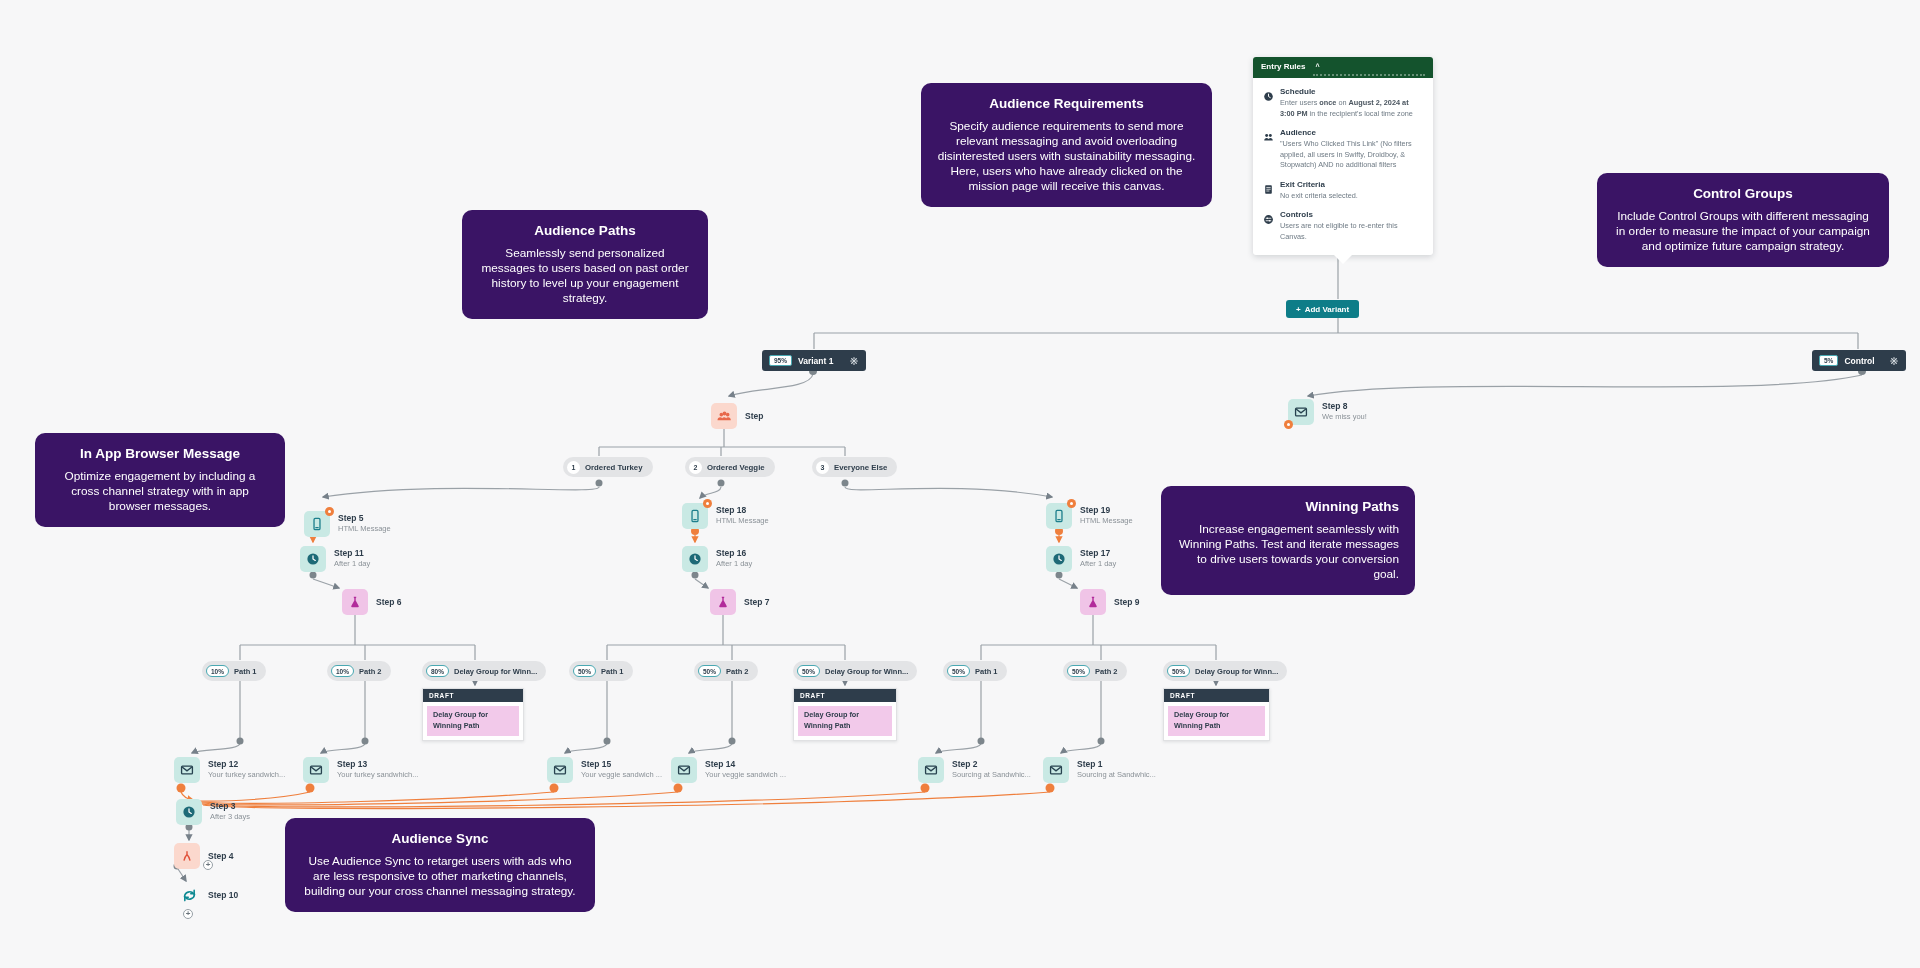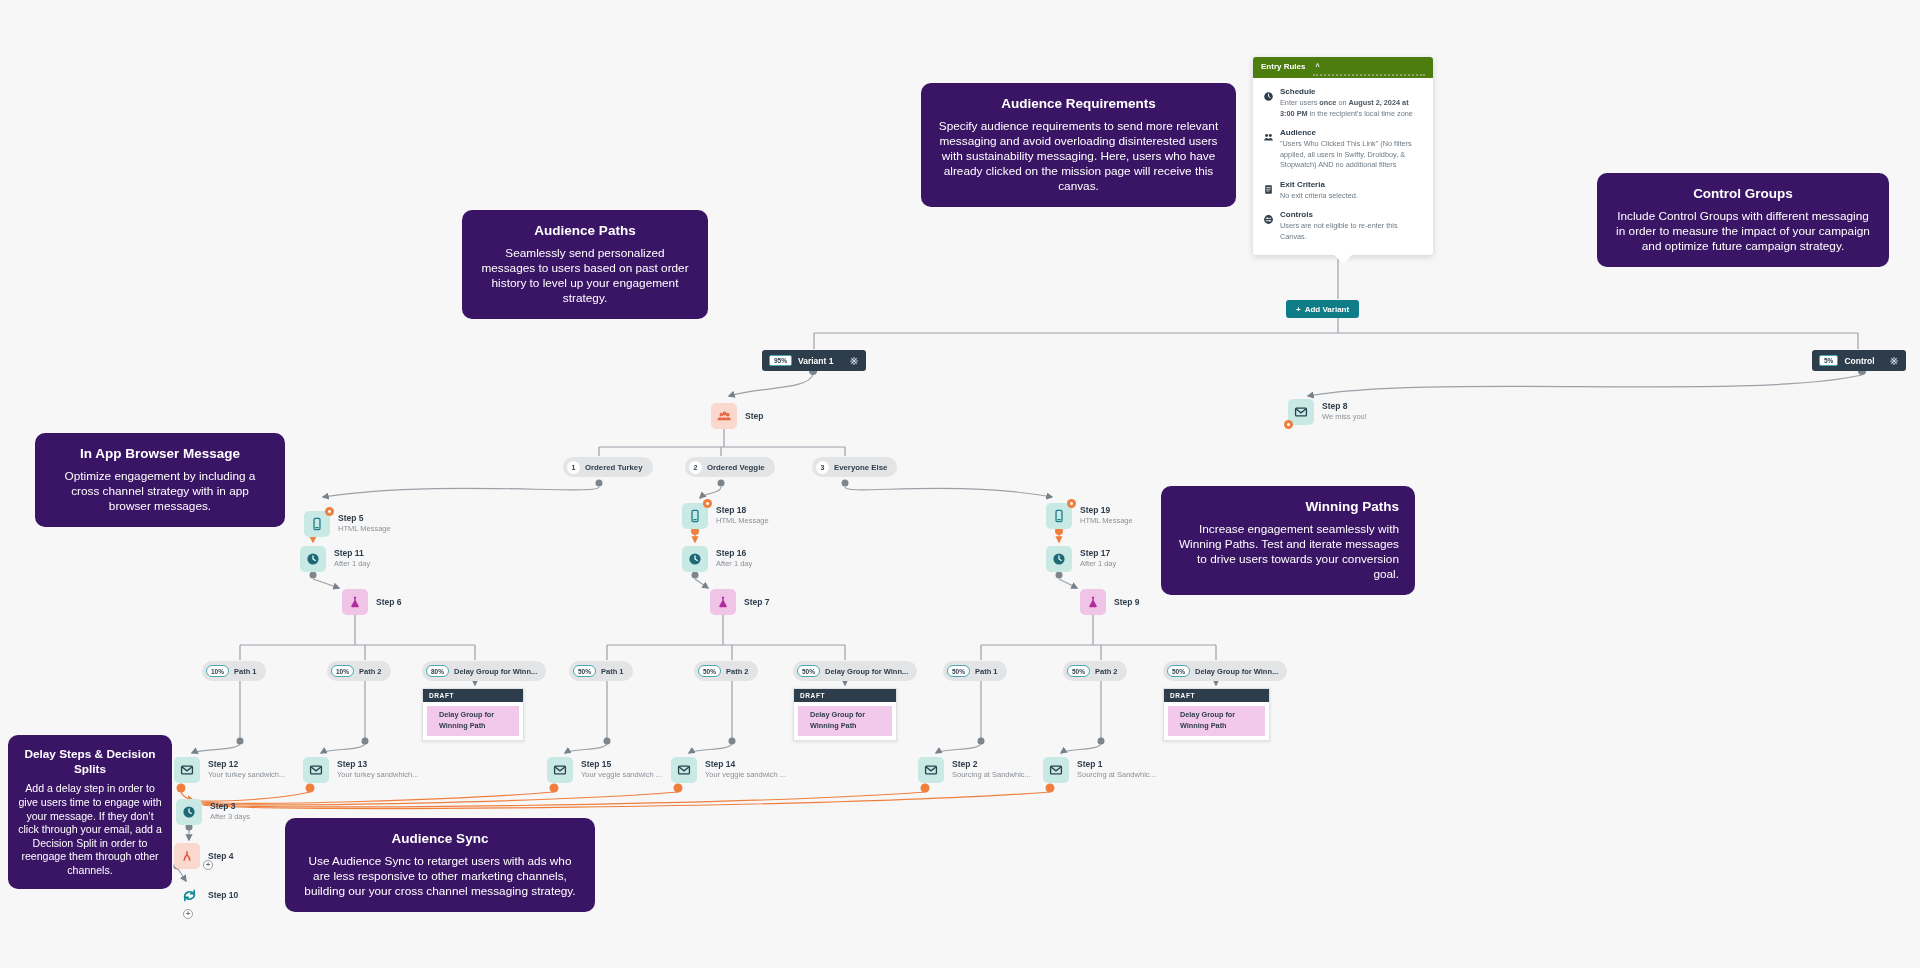--- a/index.html
+++ b/index.html
@@ -13,21 +13,21 @@
              padding:13px 16px; text-align:center; }
   .co-t { font-weight:700; font-size:13.5px; line-height:1.25; margin-bottom:6px; }
   .co-b { font-size:11.8px; line-height:1.28; }
   .callout.small { padding:12px 10px; }
   .callout.small .co-t { font-size:11.8px; }
   .callout.small .co-b { font-size:10.6px; }
 
   
   .er-panel { position:absolute; z-index:5; background:#fff; border-radius:3px;
               box-shadow:0 2px 6px rgba(40,50,60,.18); }
-  .er-head { position:relative; background:#4d7c0f; color:#fff; font-size:8px; font-weight:700;
+  .er-head { position:relative; background:#14532d; color:#fff; font-size:8px; font-weight:700;
              padding:5px 24px 7px 8px; border-radius:3px 3px 0 0; display:flex; gap:10px; align-items:center;}
   .er-head::after { content:""; position:absolute; right:8px; bottom:2px; width:62%;
              border-top:2px dotted rgba(255,255,255,.35); }
   .er-chev { font-size:7px; font-weight:700; }
   .er-body { padding:9px 10px 12px 10px; }
   .er-sec { display:flex; gap:6px; margin-bottom:9px; }
   .er-sec:last-child { margin-bottom:0; }
   .er-ic { flex:0 0 11px; padding-top:1px; }
   .er-st { font-size:8px; font-weight:700; color:#2e3d4b; margin-bottom:2px; }
   .er-tx { font-size:7.3px; color:#6e7a84; line-height:1.45; }
@@ -78,21 +78,21 @@
   .pct { background:#fff; border:1px solid #49a8b2; border-radius:7px; height:12px; display:flex;
          align-items:center; padding:0 4px; font-size:6.5px; font-weight:700; color:#2e3d4b; }
   .plab { font-size:7.5px; font-weight:600; color:#2e3d4b; white-space:nowrap; }
 
   
   .draft { position:absolute; z-index:3; background:#fff; border:1px solid #e0e1e3;
            box-shadow:0 1px 3px rgba(40,50,60,.12); }
   .draft-h { background:#2e3d4b; color:#fff; font-size:6.5px; font-weight:700; letter-spacing:.6px;
              padding:3px 6px; }
   .draft-b { padding:4px; }
-  .draft-p { background:#f2c9ea; padding:4px 12px; font-size:7.3px; font-weight:600; color:#2e3d4b;
+  .draft-p { background:#f2c9ea; padding:4px 6px; font-size:7.3px; font-weight:600; color:#2e3d4b;
              line-height:1.5; }
 </style>
 </head>
 <body>
 
 <div class="stage">
 
   <svg class="wires" width="1920" height="968">
     <defs>
       <marker id="ag" viewBox="0 0 10 10" refX="8" refY="5" markerWidth="6" markerHeight="6" orient="auto-start-reverse">
@@ -580,42 +580,38 @@
           <path d="M12.7 6.8A4.9 4.9 0 0 1 4 9.6"></path>
           <path d="M3.6 12.8V9.6h3.2"></path>
         </svg>
       <span class="plus" style="left:5px; bottom:-13px;">+</span>
     </div>
     <div class="nlab">
         <div class="nt">Step 10</div>
       </div>
   </div>
 
-  <div class="callout" style="left:921px; top:83px; width:315px;text-align:center;">
+  <div class="callout" style="left:921px; top:83px; width:291px;text-align:center;">
     <div class="co-t">Audience Requirements</div>
     <div class="co-b">Specify audience requirements to send more relevant messaging and avoid overloading disinterested users with sustainability messaging. Here, users who have already clicked on the mission page will receive this canvas.</div>
   </div>
   <div class="callout" style="left:462px; top:210px; width:246px;">
     <div class="co-t">Audience Paths</div>
     <div class="co-b">Seamlessly send personalized messages to users based on past order history to level up your engagement strategy.</div>
   </div>
   <div class="callout" style="left:1597px; top:173px; width:292px;">
     <div class="co-t">Control Groups</div>
     <div class="co-b">Include Control Groups with different messaging in order to measure the impact of your campaign and optimize future campaign strategy.</div>
   </div>
   <div class="callout" style="left:35px; top:433px; width:250px;">
     <div class="co-t">In App Browser Message</div>
     <div class="co-b">Optimize engagement by including a cross channel strategy with in app browser messages.</div>
   </div>
   <div class="callout" style="left:1161px; top:486px; width:254px;text-align:right;">
     <div class="co-t">Winning Paths</div>
     <div class="co-b">Increase engagement seamlessly with Winning Paths. Test and iterate messages to drive users towards your conversion goal.</div>
   </div>
-  <div class="callout small" style="left:8px; top:735px; width:164px;">
-    <div class="co-t">Delay Steps &amp; Decision Splits</div>
-    <div class="co-b">Add a delay step in order to give users time to engage with your message. If they don’t click through your email, add a Decision Split in order to reengage them through other channels.</div>
-  </div>
   <div class="callout" style="left:285px; top:818px; width:310px;">
     <div class="co-t">Audience Sync</div>
     <div class="co-b">Use Audience Sync to retarget users with ads who are less responsive to other marketing channels, building our your cross channel messaging strategy.</div>
   </div>
 
 </div>
 
 </body></html>

